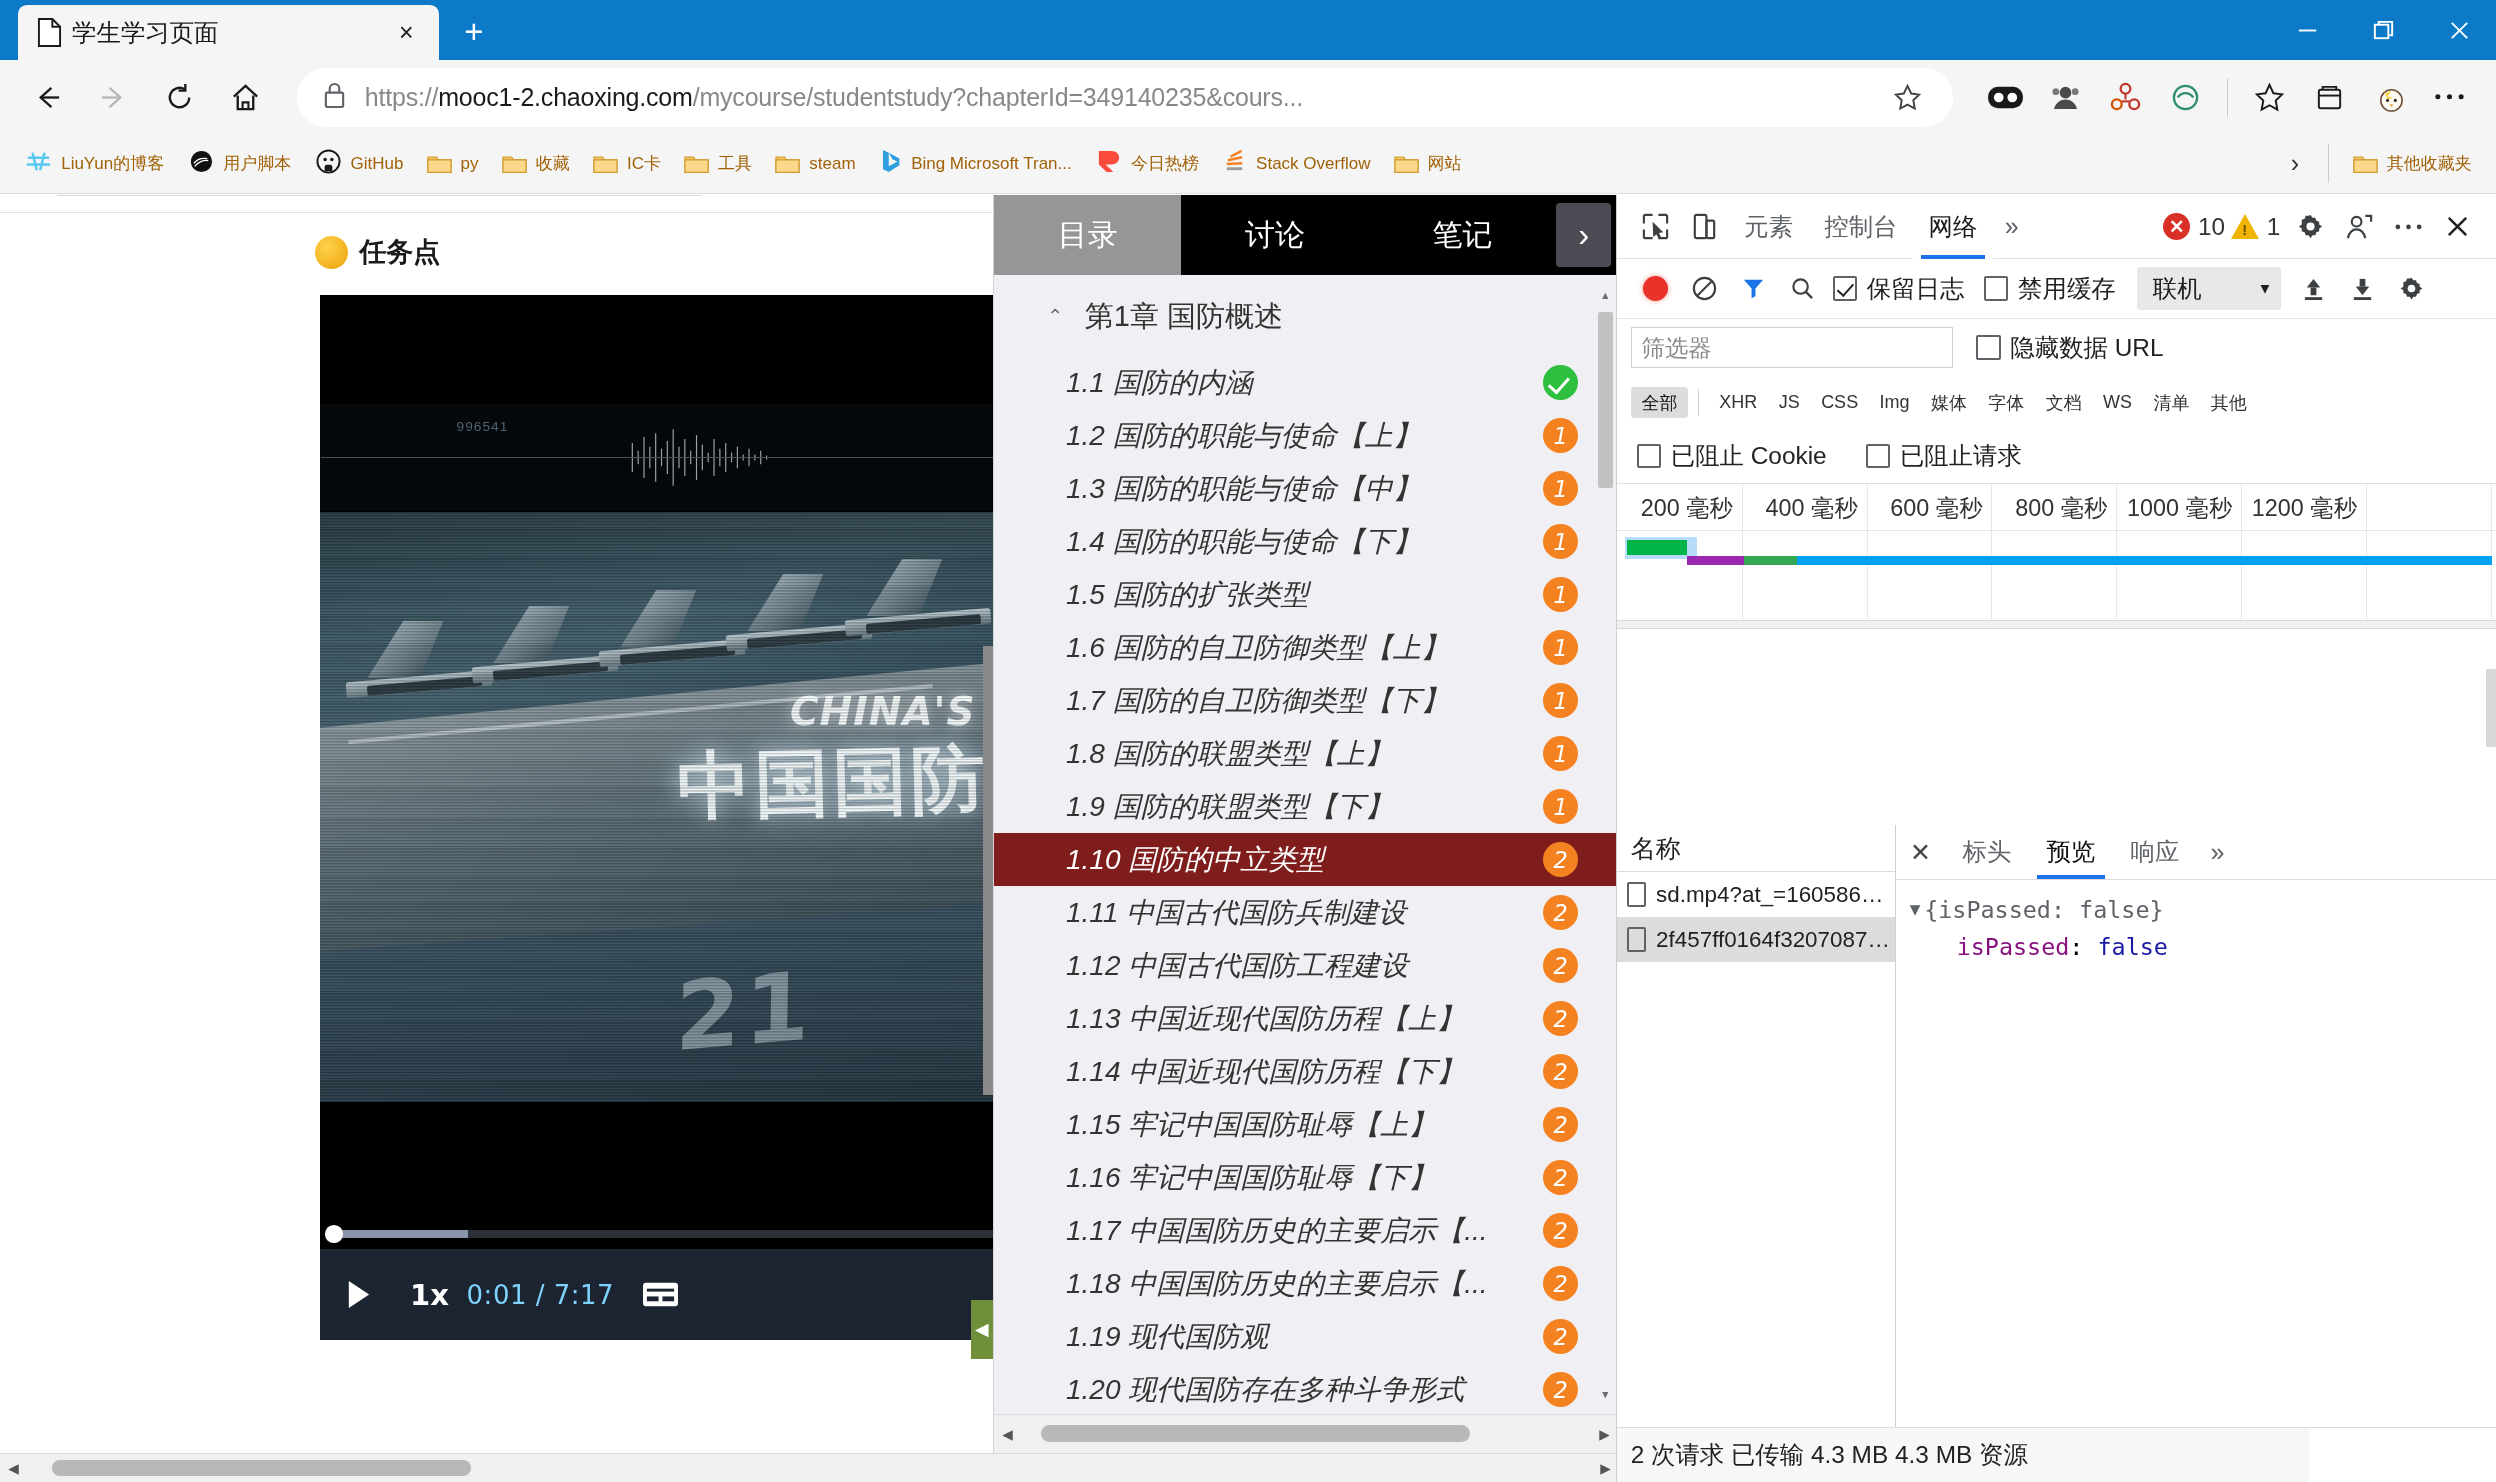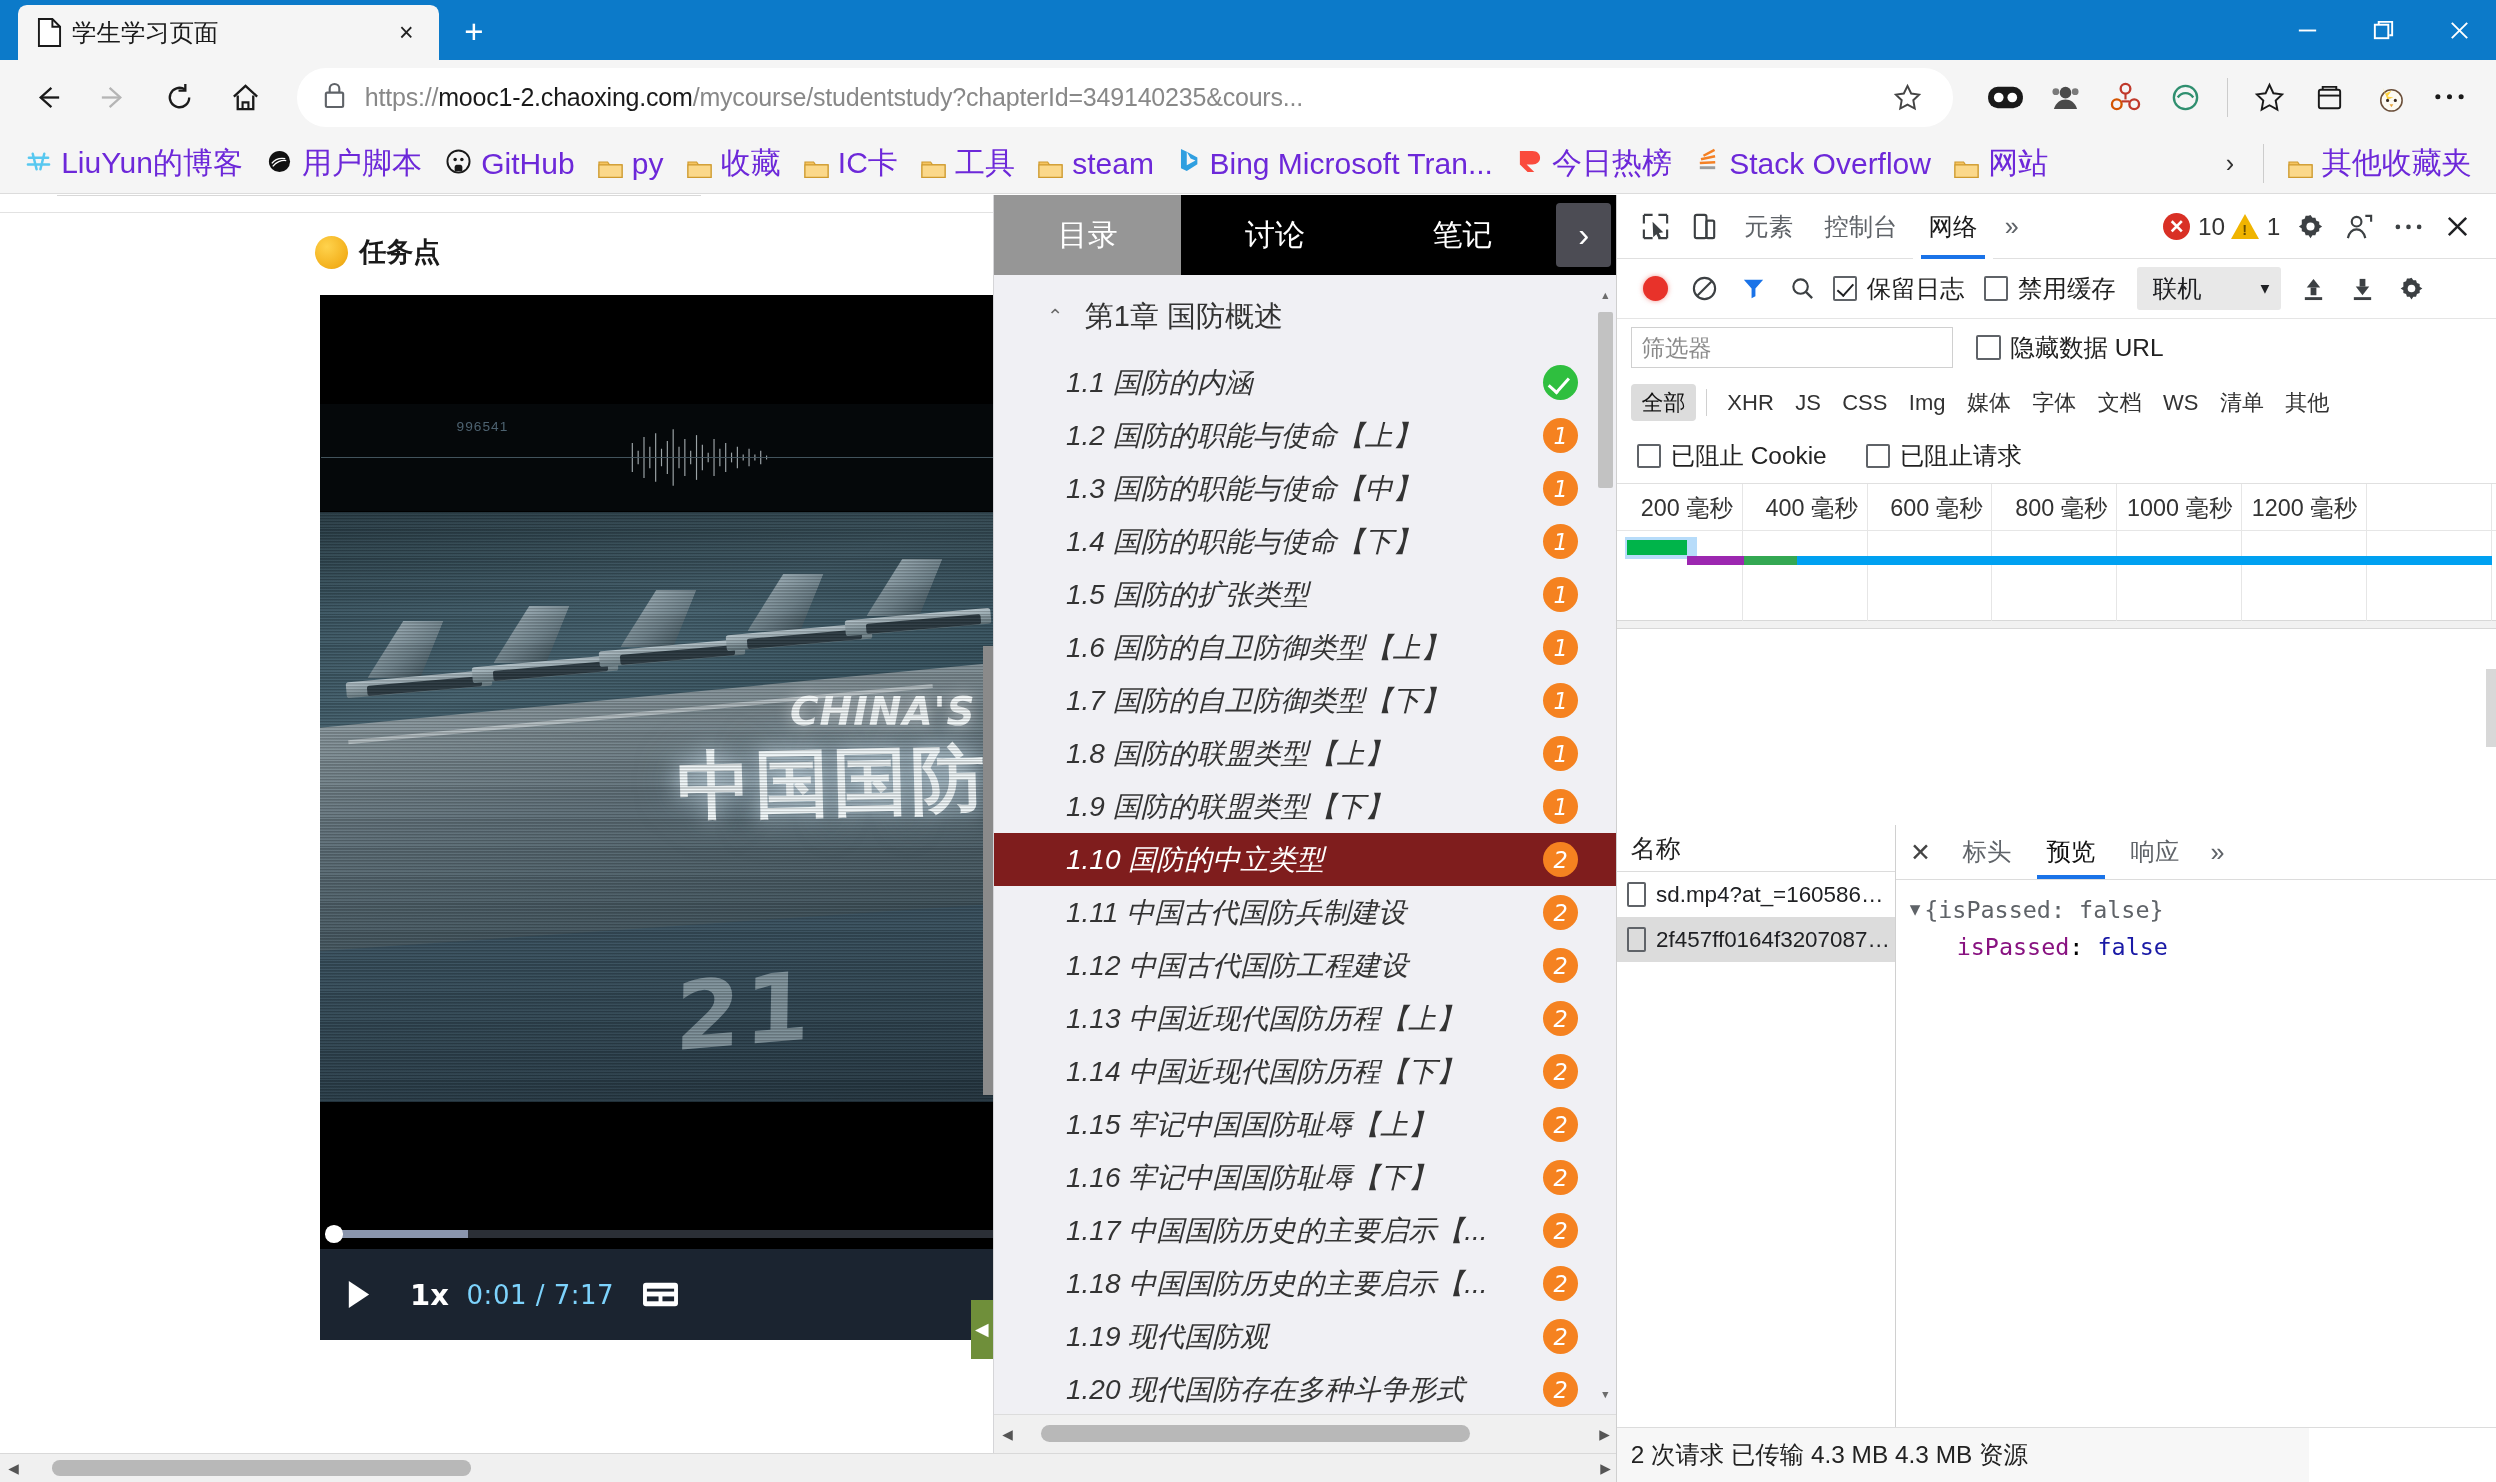--- a/index.html
+++ b/index.html
@@ -110,22 +110,22 @@
     display: flex;
     align-items: center;
     padding: 0 13.7px;
     border-bottom: 1px solid #dcdcdc;
     position: relative;
   }
   .bm {
     display: flex; align-items: center; gap: 8.8px;
     padding: 5.9px 11.7px;
     border-radius: 4.9px;
-    font-size: 30px;
-    color: #6d28d9;
+    font-size: 17px;
+    color: #a16207;
     white-space: nowrap;
     flex: none;
   }
   .bm-folder { width: 25px; height: 21.5px; flex:none; }
   .bm-overflow {
     margin-left: auto;
     display:flex; align-items:center; gap:0;
   }
   .chev-right-bm {
     padding: 5.9px 17.6px; font-size: 25px; color:#333;
@@ -435,21 +435,21 @@
   }
   .dt-filter-row {
     height: 57px; display:flex; align-items:center; padding: 0 13.7px; gap: 17.6px;
   }
   .filter-input {
     width: 322px; height: 41px; background:#fff; border:1px solid #d0d0d0;
     font-size: 23.4px; color:#8a8a8a; display:flex; align-items:center; padding: 0 9.8px;
   }
   .dt-types-row {
     height: 53px; display:flex; align-items:center; padding: 0 13.7px; gap: 0;
-    font-size: 22px; color:#333;
+    font-size: 18px; color:#333;
   }
   .ftype { padding: 3.9px 10.7px; border-radius:3.9px; white-space:nowrap;}
   .ftype.active { background:#dcdcdc; color:#111; }
   .vdiv { width:1px; height:27px; background:#d0d0d0; margin: 0 9.8px;}
   .dt-blocked-row {
     height: 55px; display:flex; align-items:center; padding: 0 13.7px; gap: 19.5px;
     border-bottom:1px solid #e0e0e0;
   }
 
   .dt-timeline {

